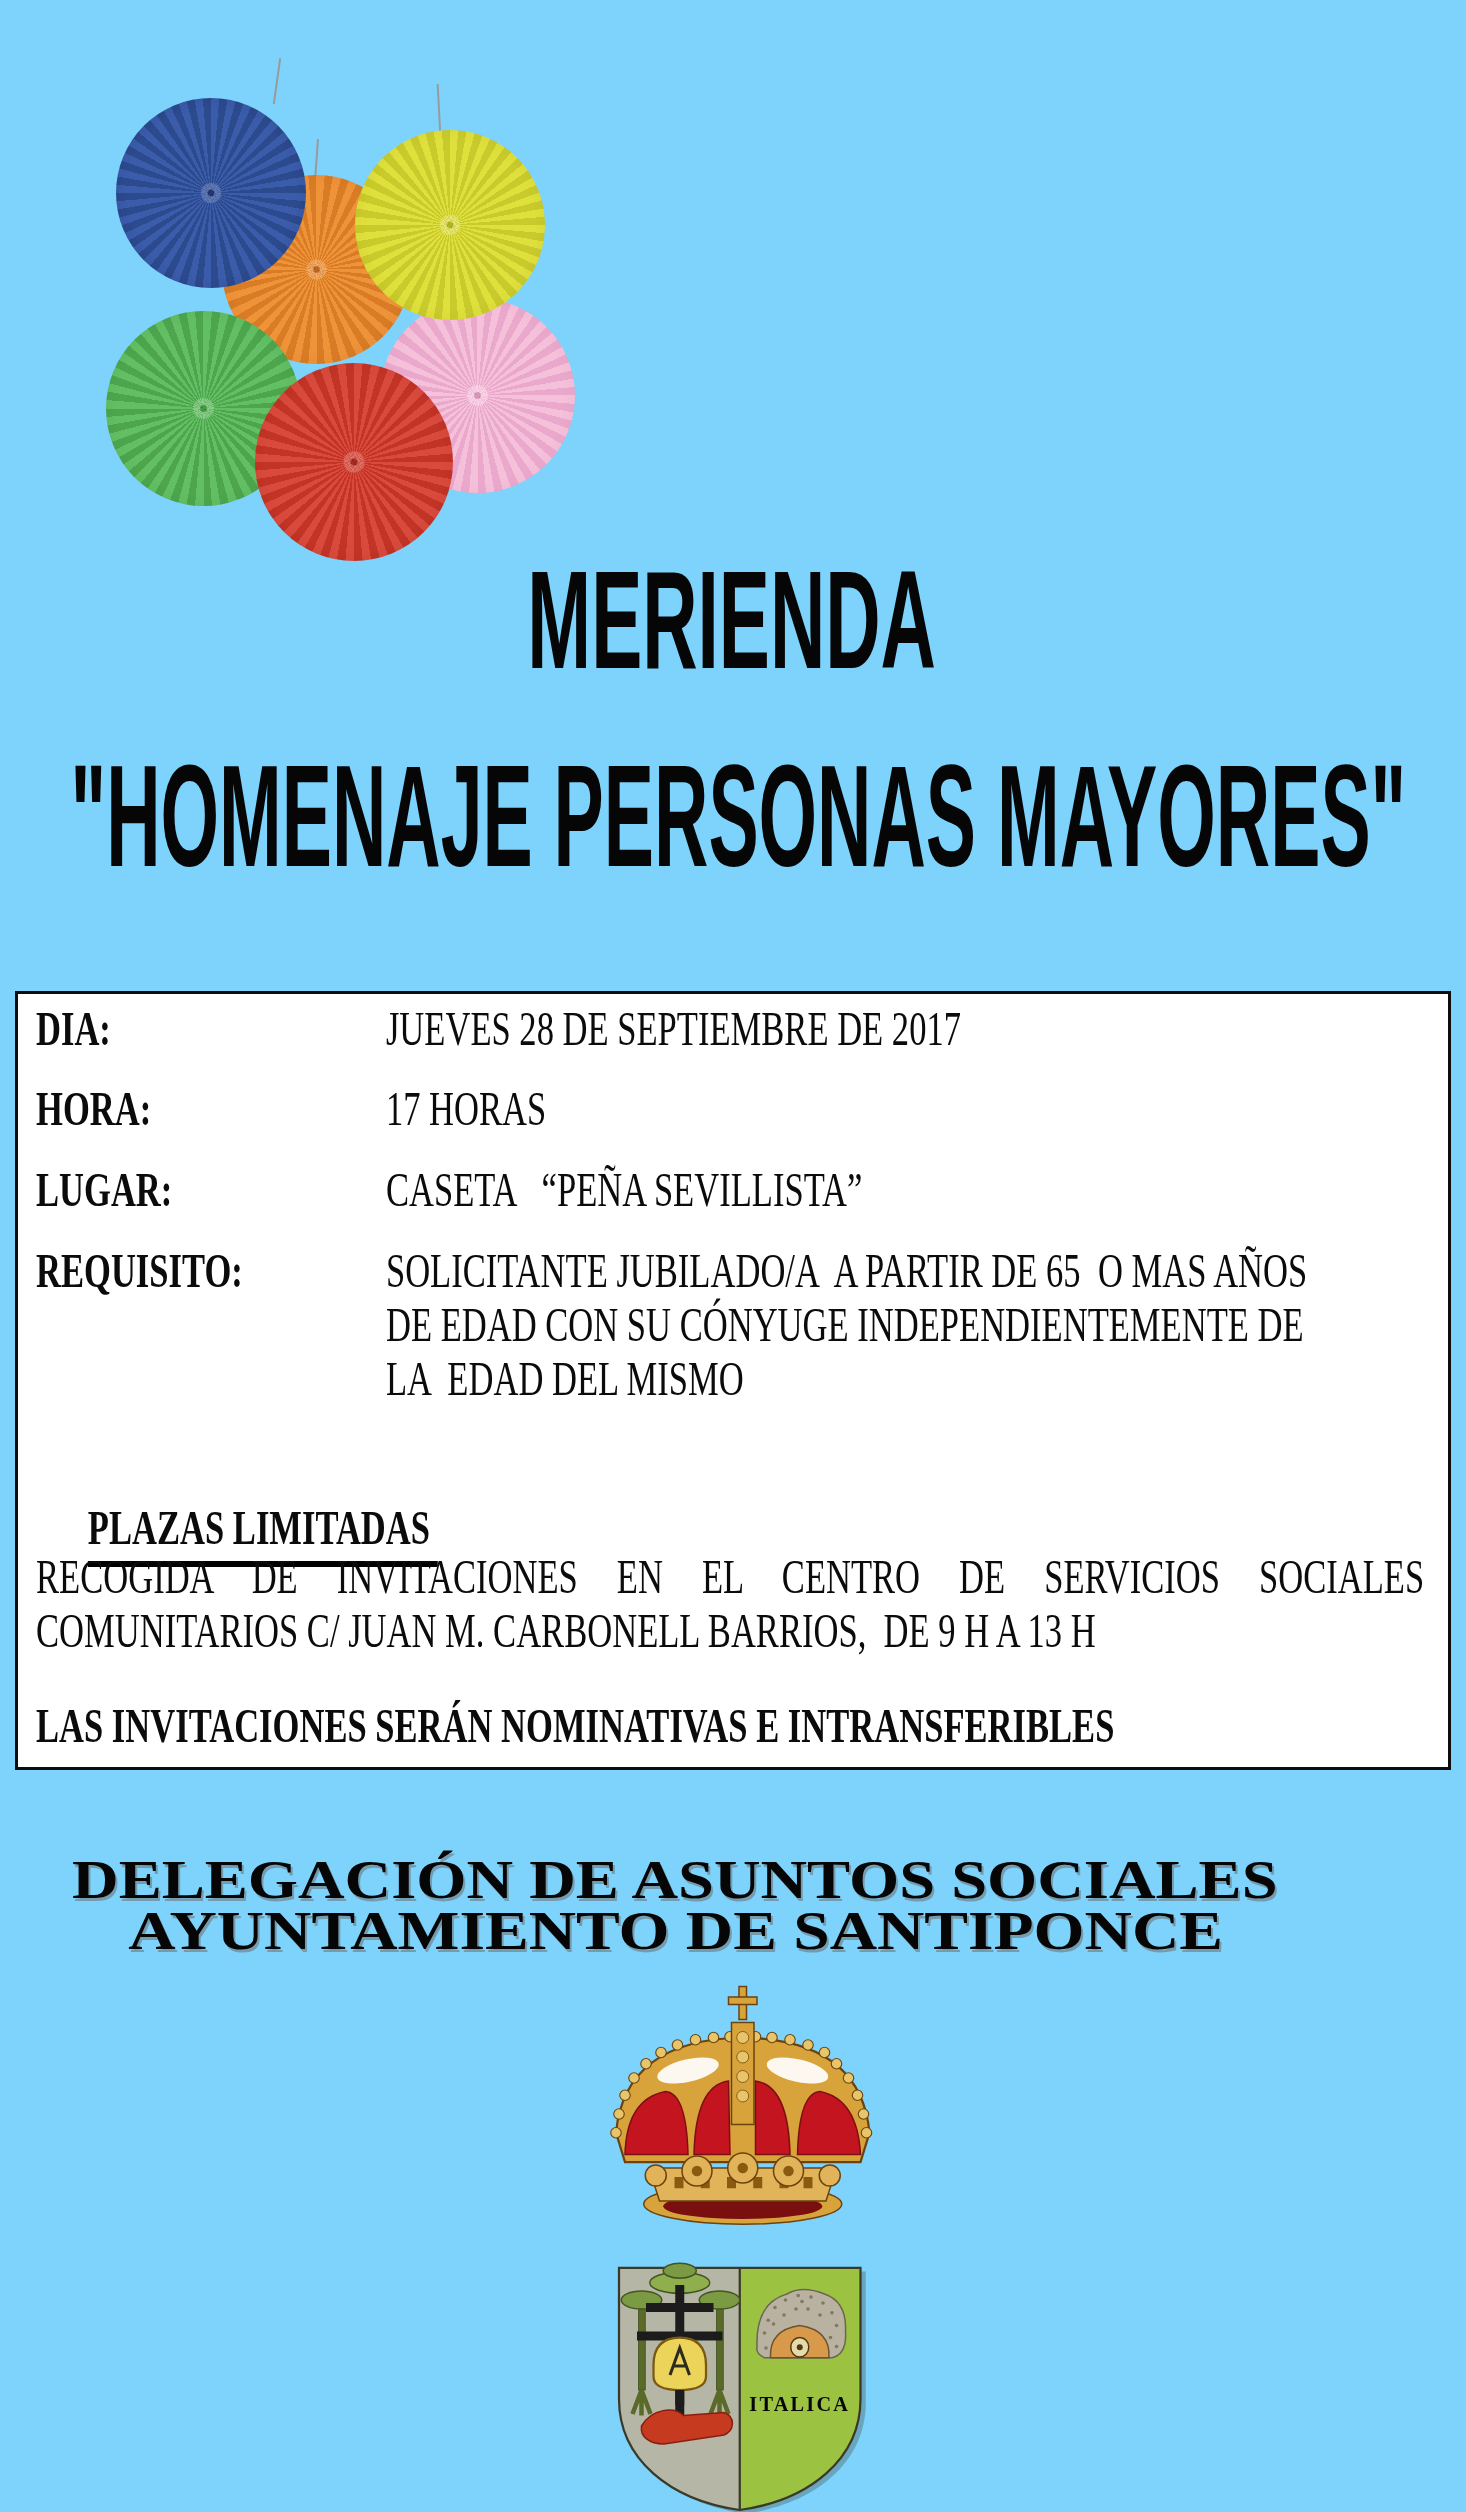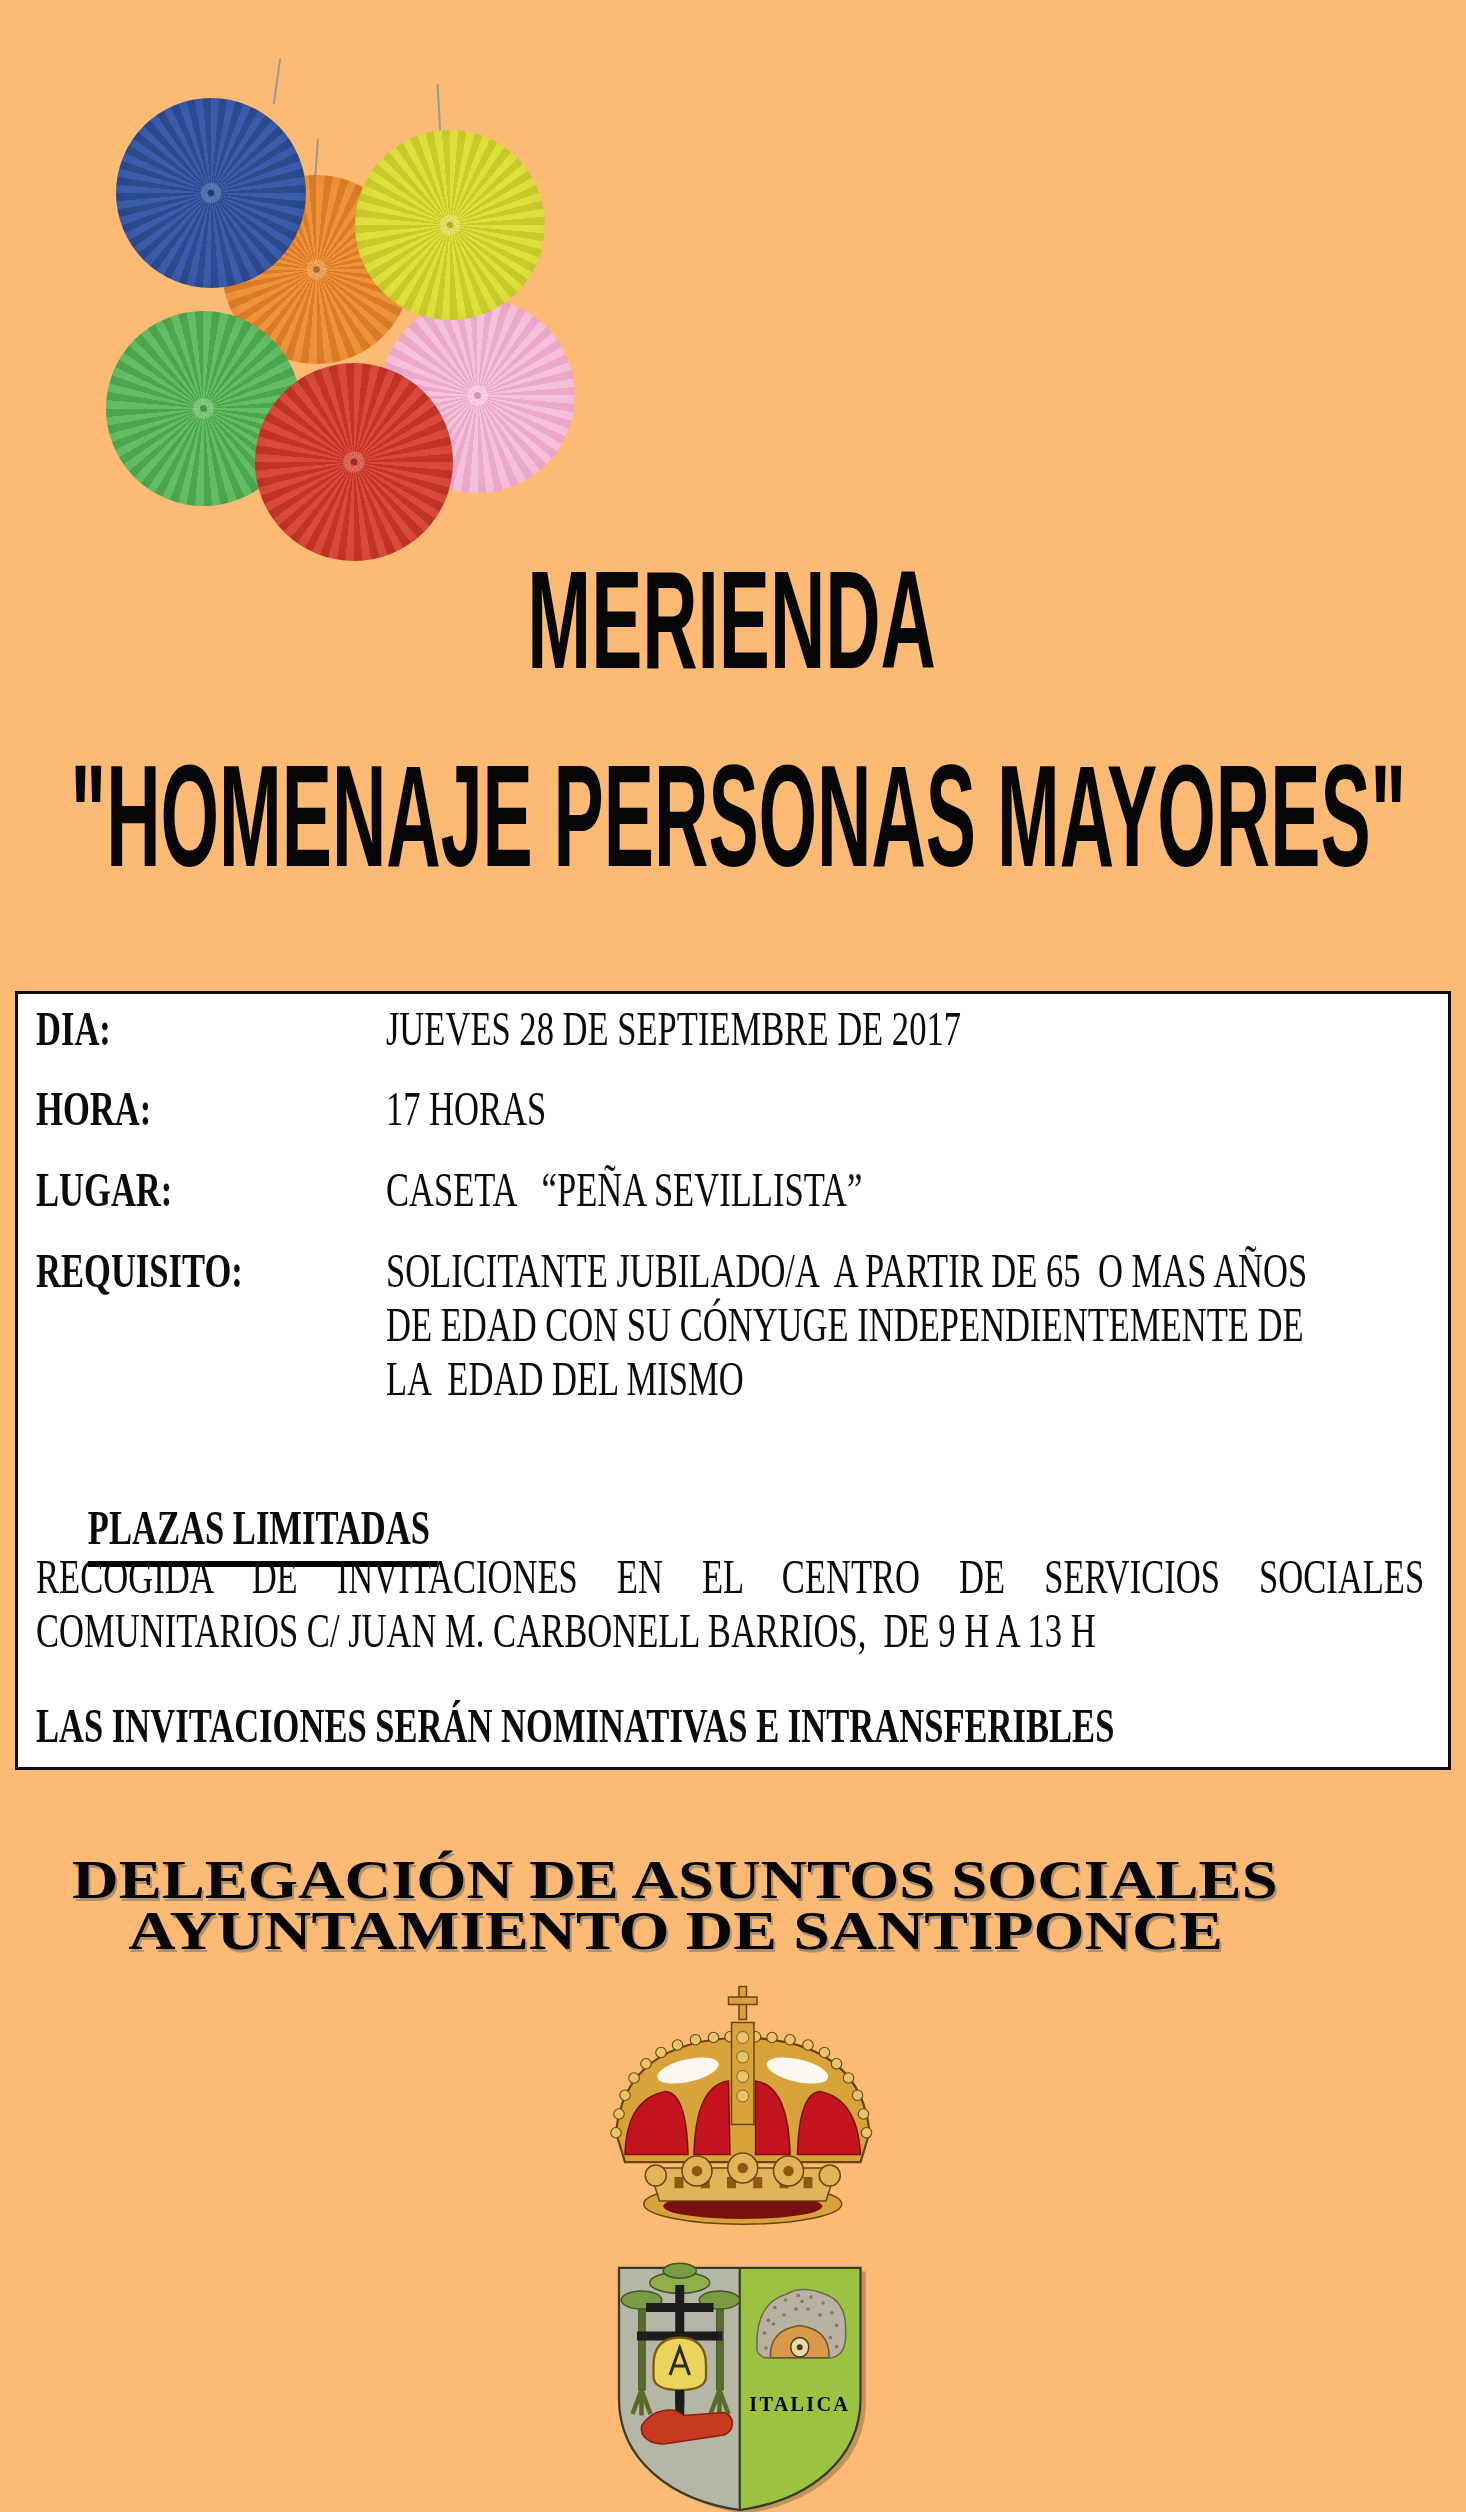--- a/index.html
+++ b/index.html
@@ -1,16 +1,16 @@
 <!DOCTYPE html>
 <html style="font-size:12px"><head>
 <meta charset="utf-8">
 <style>
   html,body{margin:0;padding:0;background:#ffffff;}
-  #poster{position:relative;width:1467px;height:2512px;background:#fdba74;overflow:hidden;
+  #poster{position:relative;width:1467px;height:2512px;background:#7dd3fc;overflow:hidden;
           font-family:"Liberation Serif",serif;color:#0b0b0b;}
 
   
   .lantern{position:absolute;border-radius:50%;}
   .l-blue  {left:116px;top:98px;width:190px;height:190px;
             background:radial-gradient(circle,rgba(0,0,25,.35) 0 2%,rgba(255,255,255,.18) 3% 7%,rgba(0,0,0,0) 8% 62%,rgba(0,0,30,.22) 100%),
             repeating-conic-gradient(#3a5cab 0deg 5deg,#2c4a8e 5deg 10deg);}
   .l-orange{left:222px;top:175px;width:189px;height:189px;
             background:radial-gradient(circle,rgba(90,30,0,.35) 0 2%,rgba(255,255,255,.2) 3% 7%,rgba(0,0,0,0) 8% 62%,rgba(120,50,0,.2) 100%),
             repeating-conic-gradient(#ef9339 0deg 5deg,#d97c25 5deg 10deg);}

